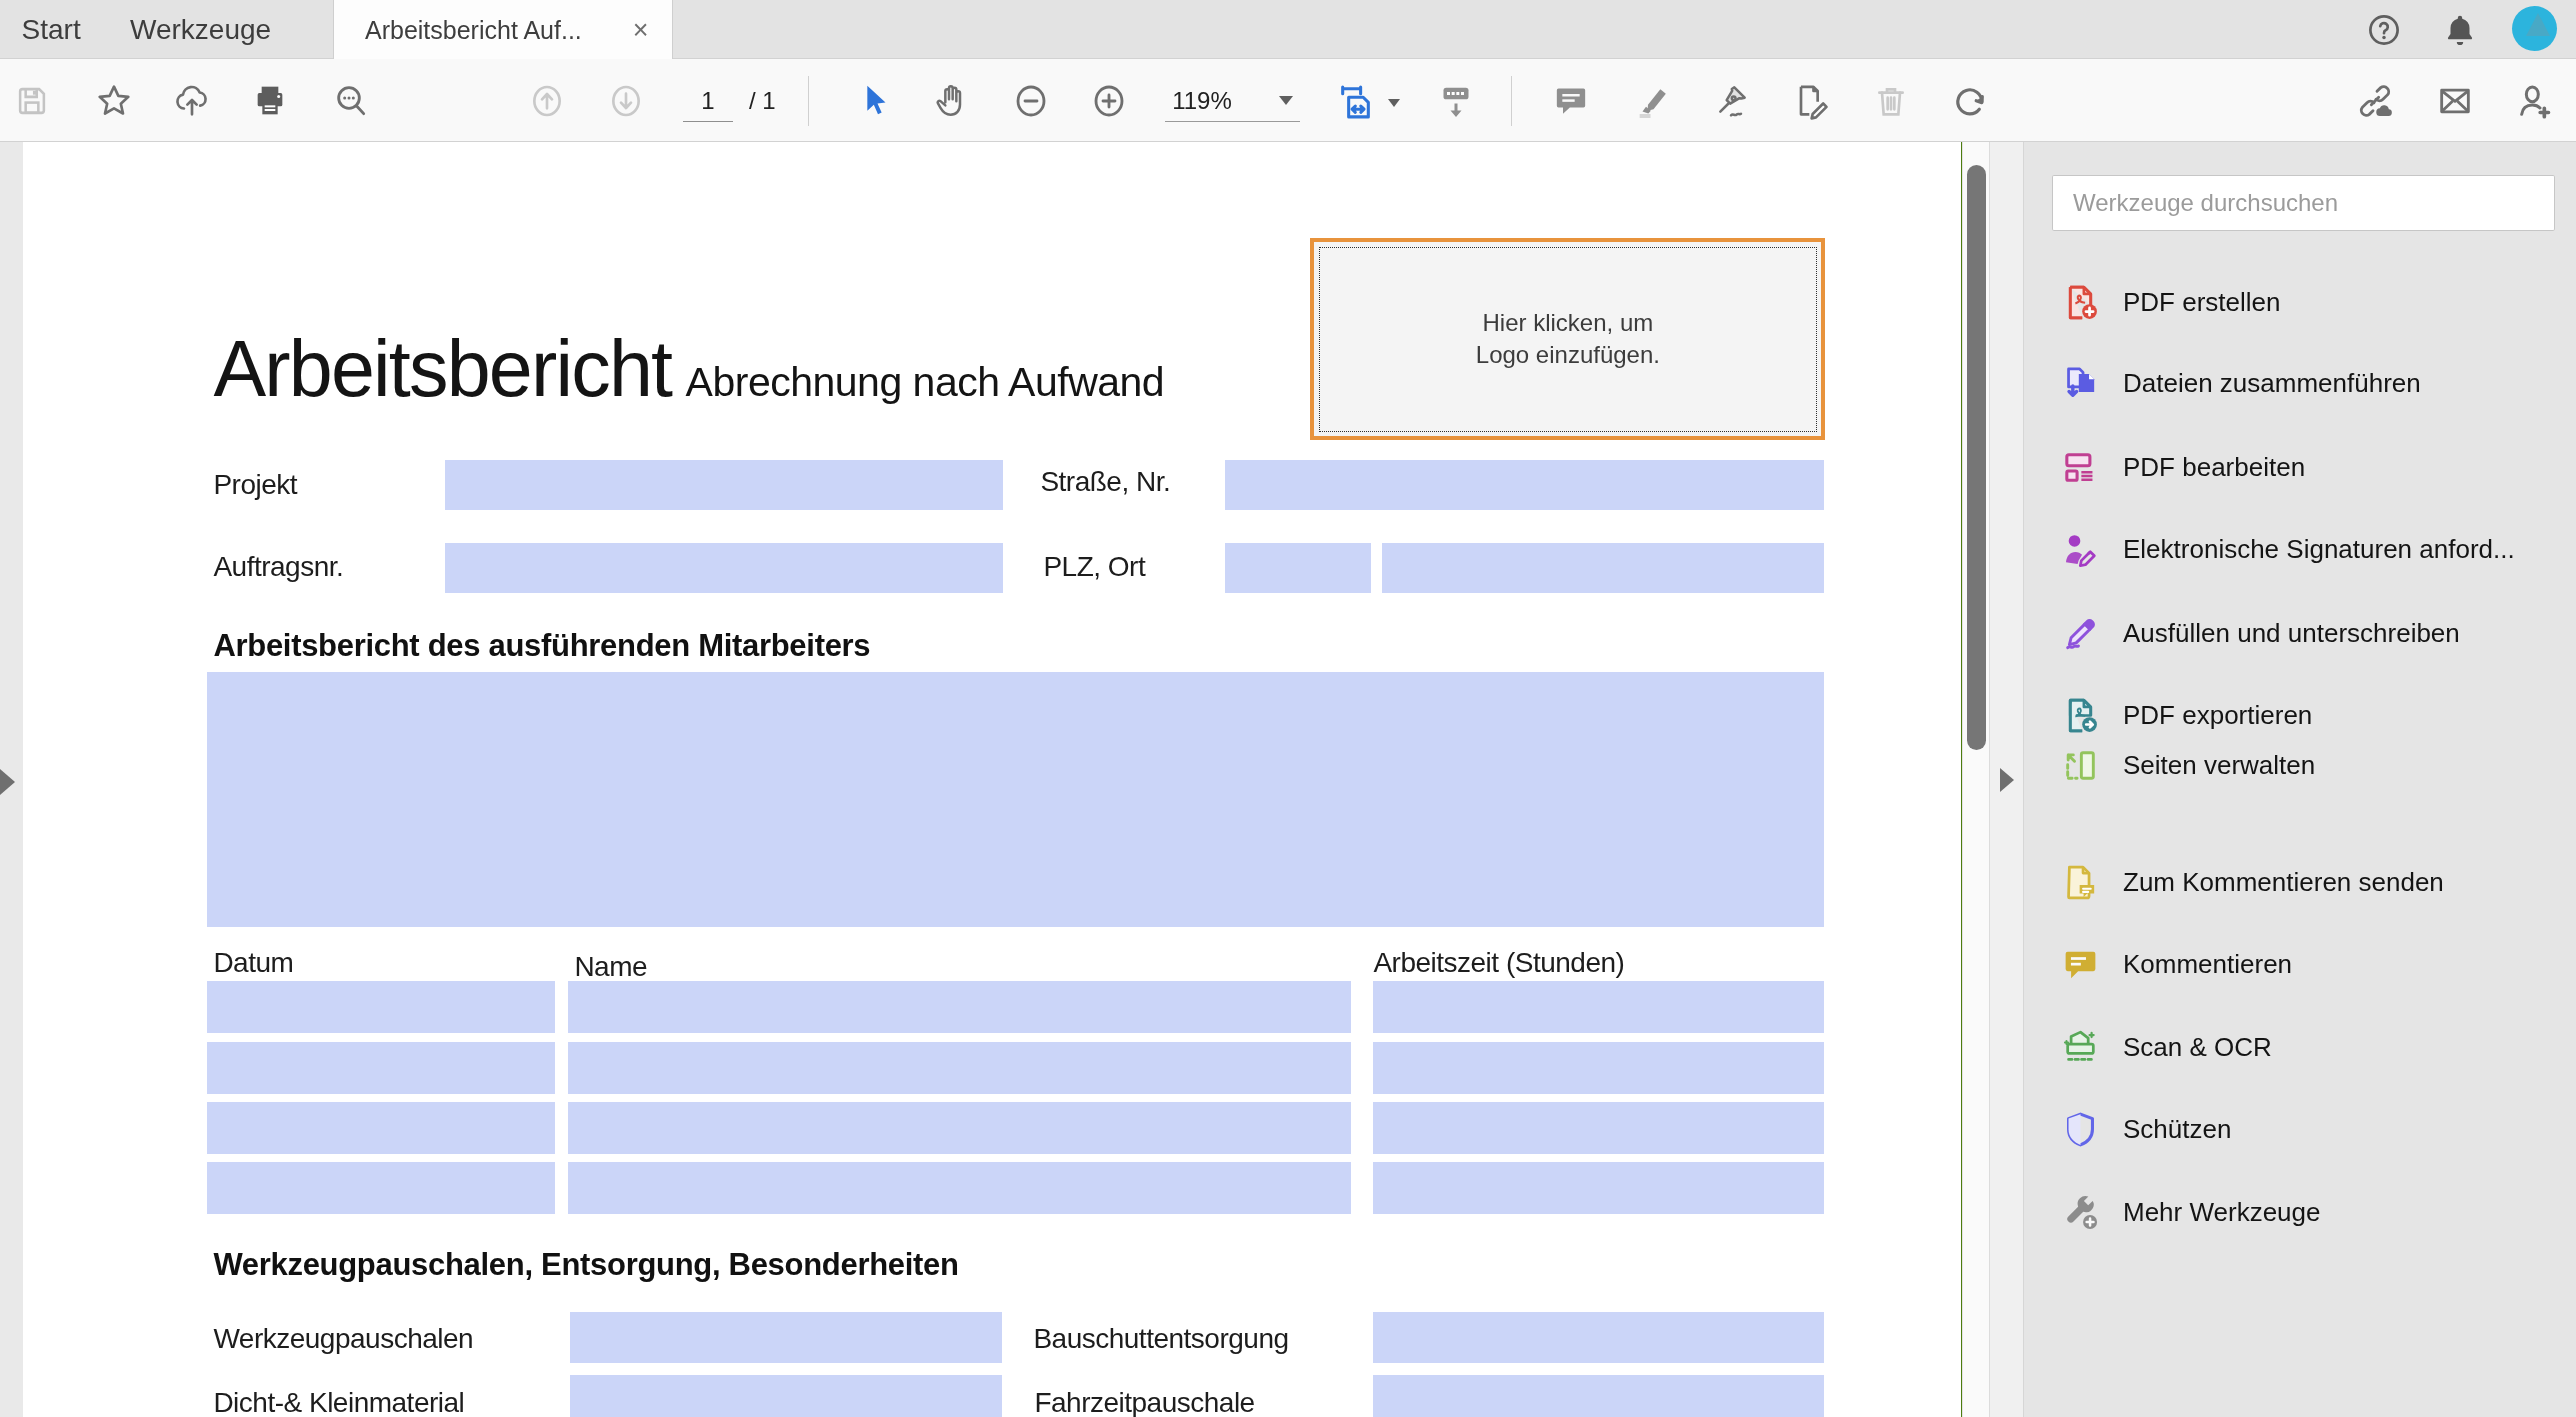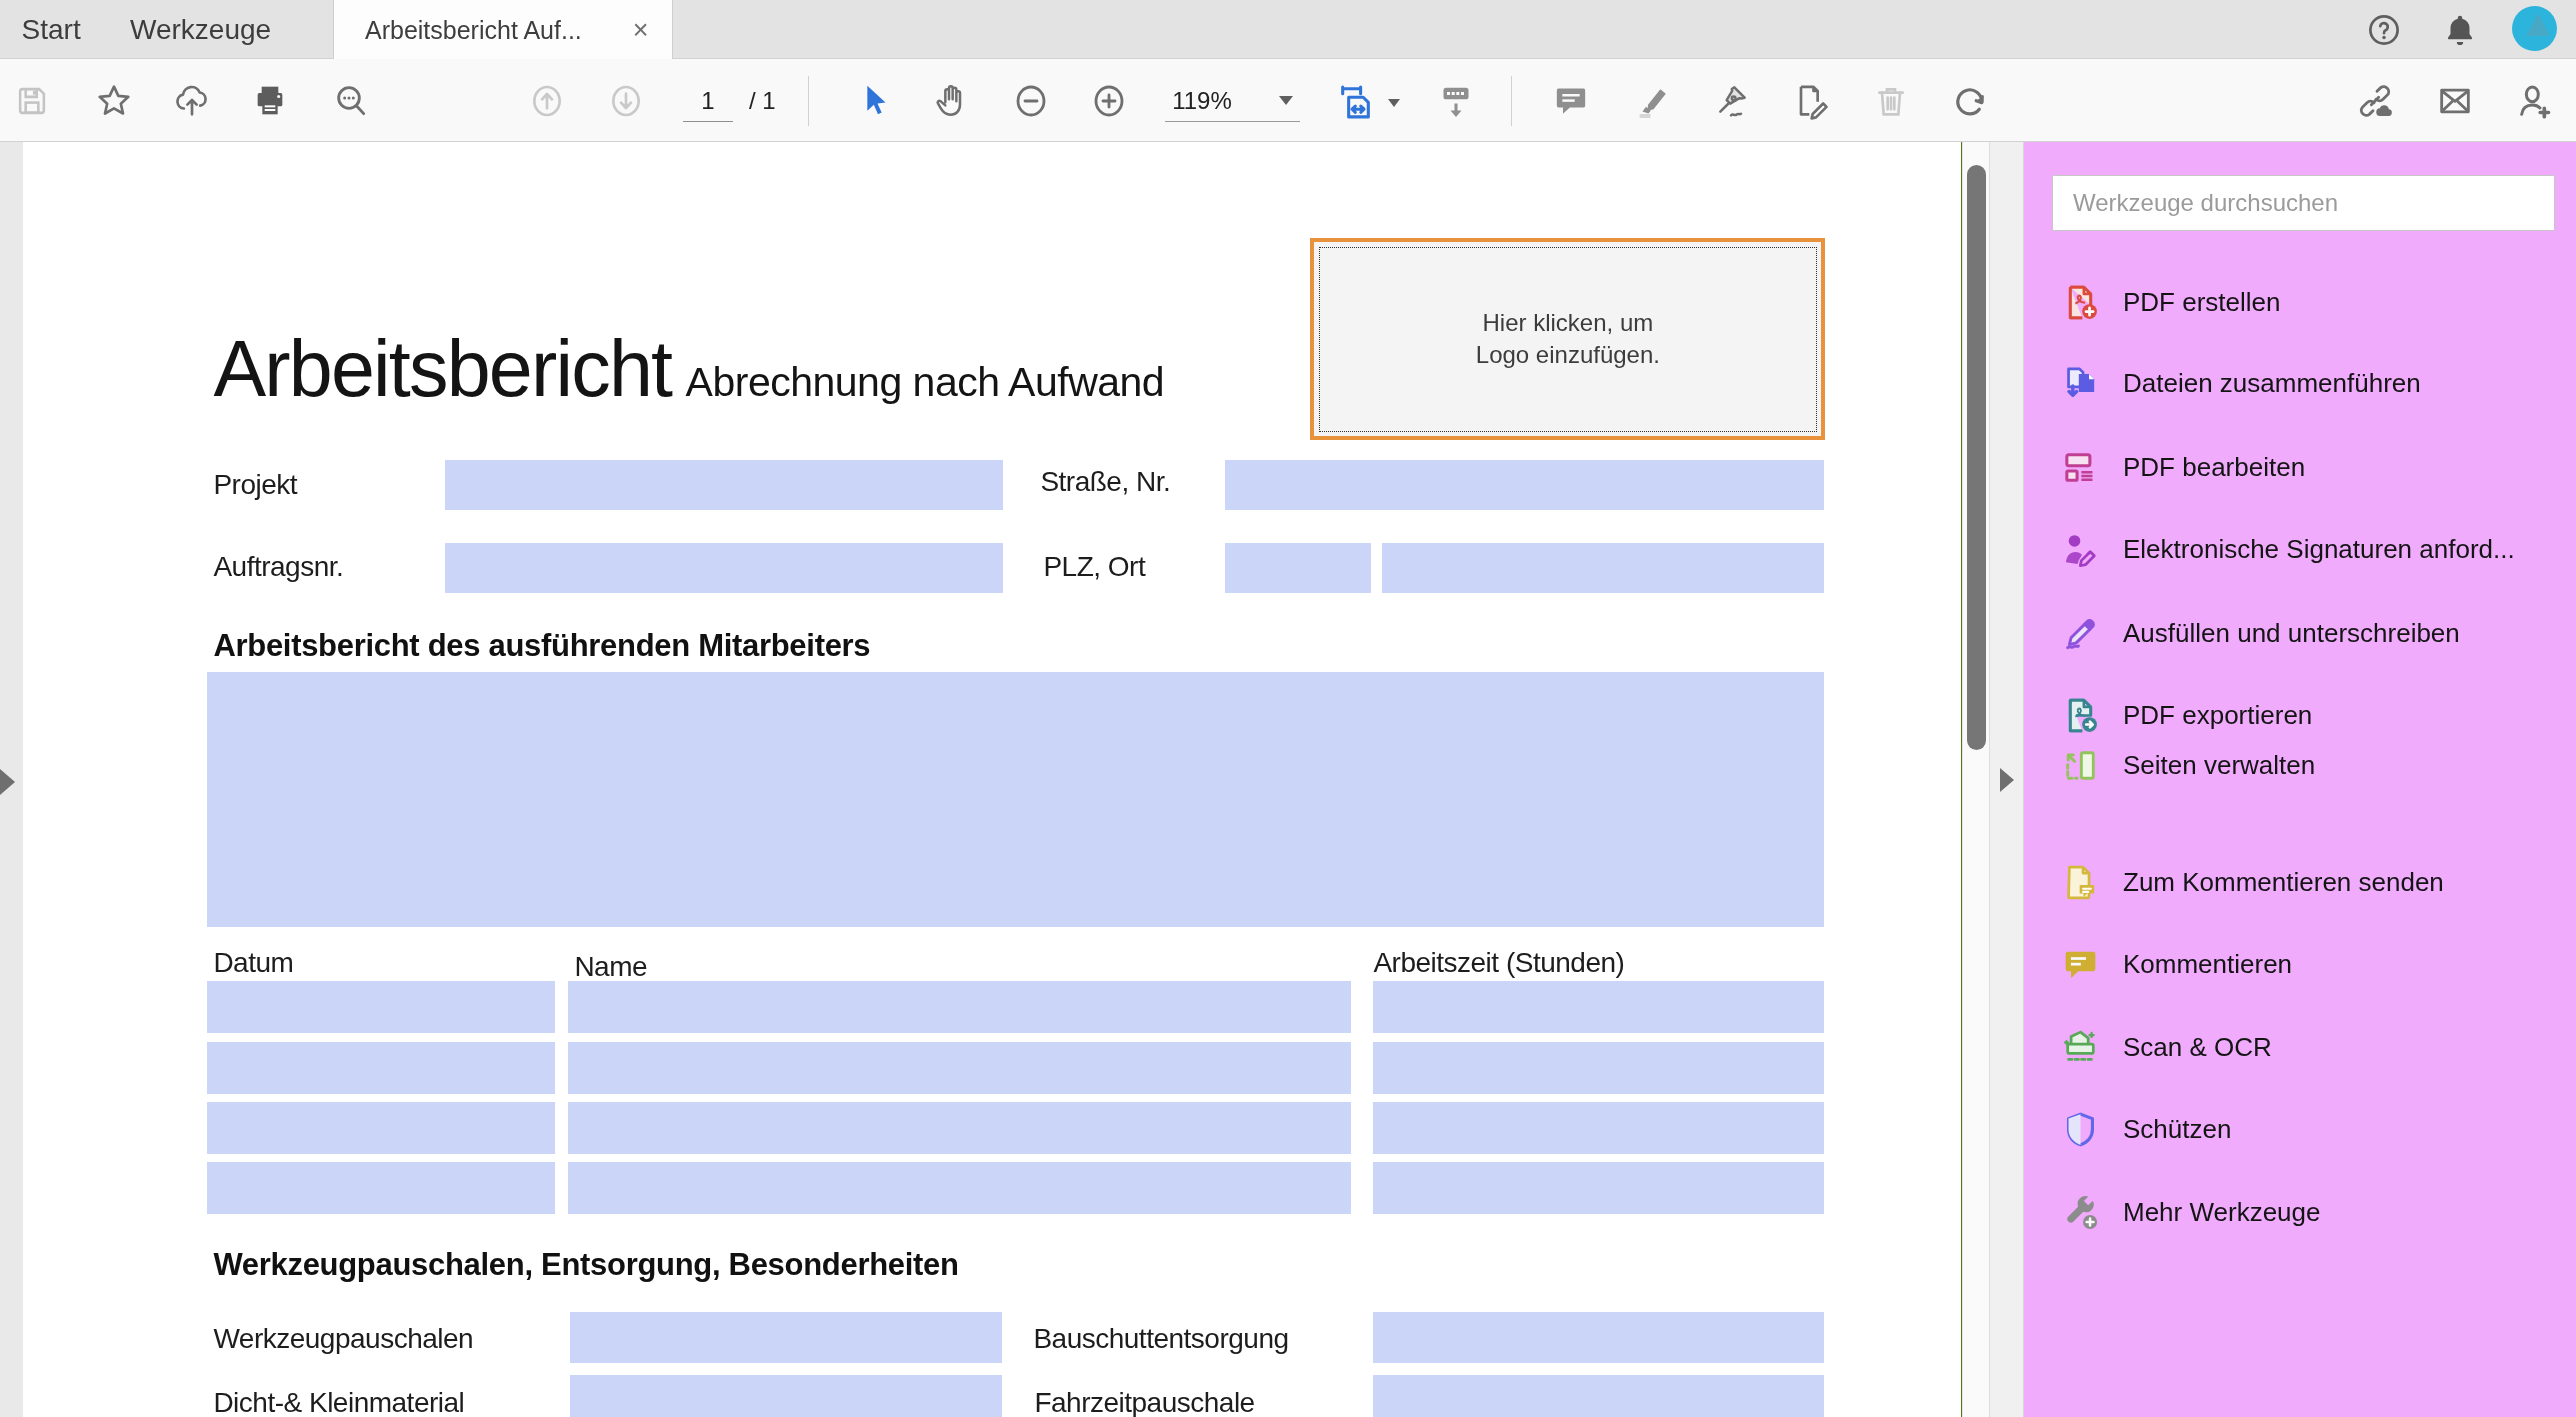--- a/index.html
+++ b/index.html
@@ -34,21 +34,21 @@
   .expand-arrow-left { position:absolute; left:0px; top:627px; width:0; height:0; border-top:13.5px solid transparent; border-bottom:13.5px solid transparent; border-left:15.3px solid #6f6f6f; }
   .page { position:absolute; left:23.4px; top:0; width:1938px; height:1275px; background:#fff; overflow:hidden; }
   .v-scroll { position:absolute; left:1962px; top:0; width:27px; height:1275px; background:#fafafa; border-left:0.9px solid #e3e3e3; }
   .v-thumb { position:absolute; left:3.6px; top:22.5px; width:19px; height:585px; background:#767676; border-radius:10px; }
 
   
   .splitter { position:absolute; left:1989px; top:142px; width:35px; height:1275px; background:#f0f0f0; border-left:0.9px solid #dcdcdc; border-right:0.9px solid #d6d6d6; }
   .expand-arrow-right { position:absolute; left:10px; top:626px; width:0; height:0; border-top:12.6px solid transparent; border-bottom:12.6px solid transparent; border-left:14.4px solid #6f6f6f; }
 
   
-  .panel { position:absolute; left:2024px; top:142px; width:552px; height:1275px; background:#f0abfc; }
+  .panel { position:absolute; left:2024px; top:142px; width:552px; height:1275px; background:#e5e5e5; }
   .tool-search { position:absolute; left:28px; top:33px; width:503px; height:56px; background:#fff; border:0.9px solid #c6c6c6; border-radius:1.8px; font-size:24px; color:#444; padding:0 20px; font-family:"Liberation Sans",sans-serif; }
   .tool-search::placeholder { color:#9b9b9b; }
   .tool-item { position:absolute; left:34px; width:504px; height:56px; display:flex; align-items:center; cursor:default; }
   .tool-item .ticon { width:45px; height:45px; flex:0 0 45px; display:flex; align-items:center; justify-content:center; }
   .tool-item .tlabel { margin-left:20px; font-size:26px; color:#141414; white-space:nowrap; }
   .field { position:absolute; background:#cbd5f8; }
   .flabel { position:absolute; height:41px; display:flex; align-items:center; font-size:28px; color:#1d1d1d; letter-spacing:-0.5px; white-space:nowrap; }
   .fsection { position:absolute; height:41px; display:flex; align-items:center; font-size:31px; font-weight:700; color:#111; letter-spacing:-0.3px; white-space:nowrap; }
   .title-row { position:absolute; left:190px; top:187px; display:flex; align-items:baseline; }
   .doc-title { font-size:79px; font-weight:500; color:#141414; letter-spacing:-1.8px; line-height:1; }

